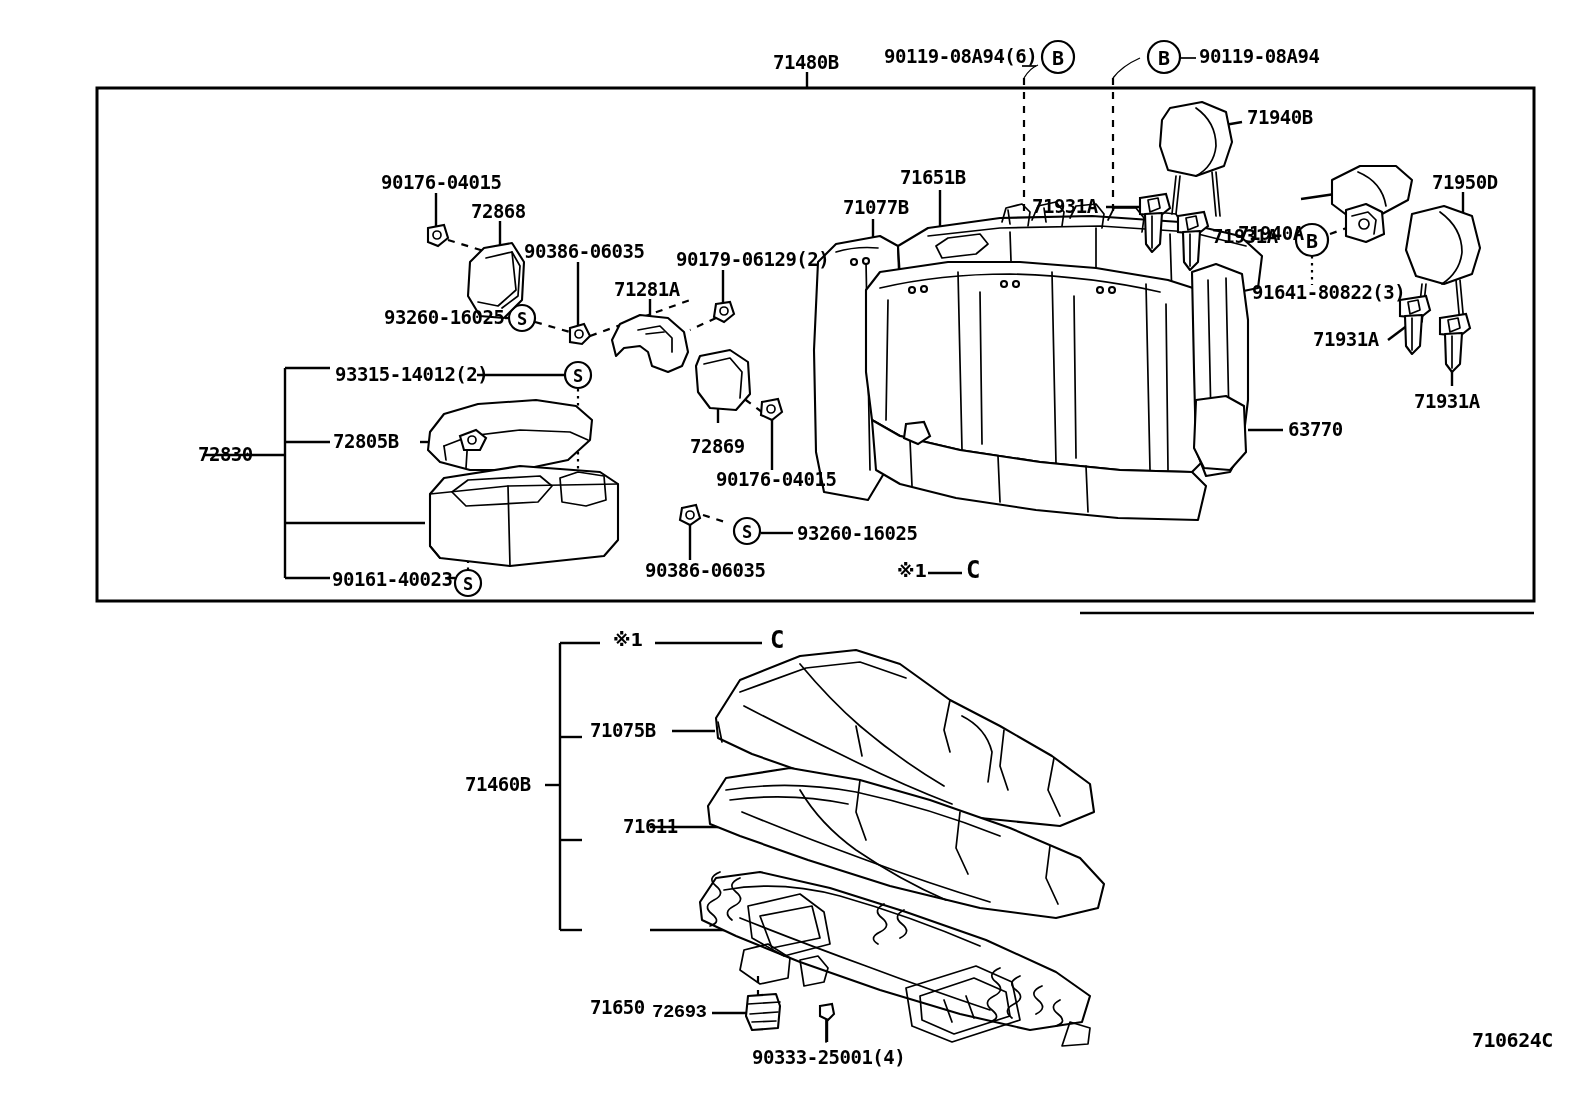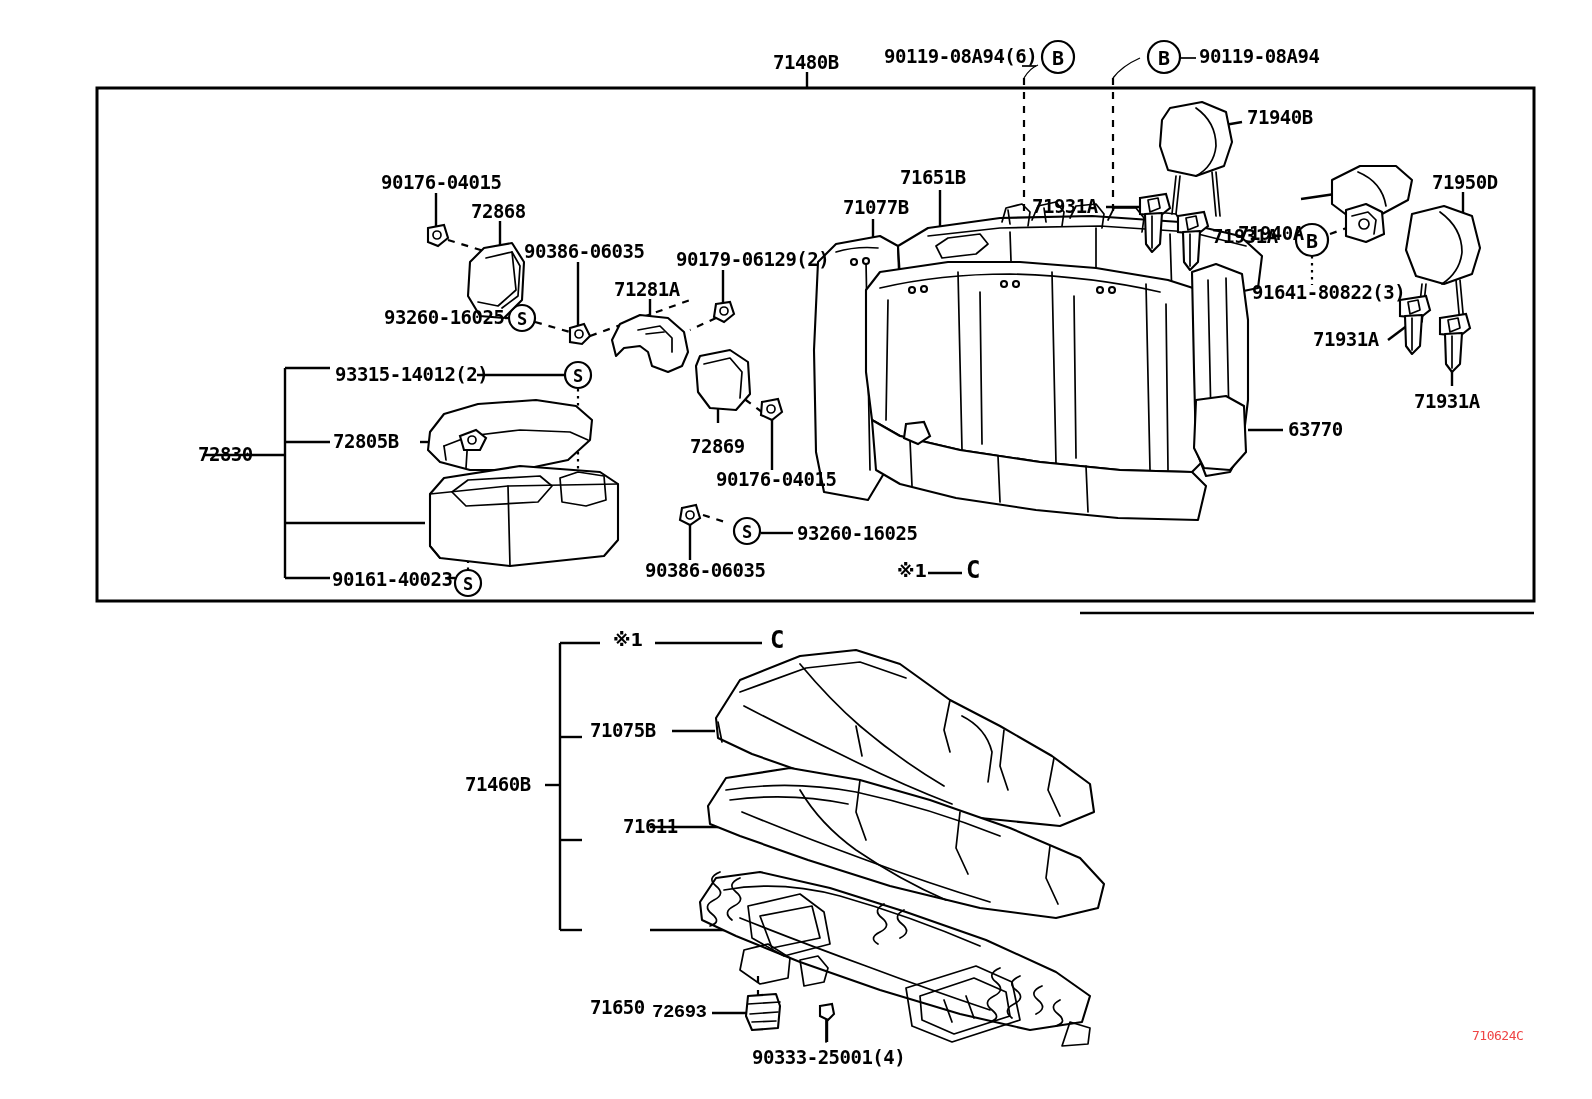--- a/index.html
+++ b/index.html
@@ -25,23 +25,23 @@
     font-family:"DejaVu Sans","Liberation Sans",sans-serif;
     font-weight:bold;
     font-size:19px;
     color:#000;
     white-space:nowrap;
     line-height:1;
   }
   .refcode{
     position:absolute;
     font-family:"DejaVu Sans Mono","Liberation Mono",monospace;
-    font-weight:normal;
-    font-size:13px;
-    color:#ef4444;
+    font-weight:bold;
+    font-size:20px;
+    color:#000000;
     white-space:nowrap;
     letter-spacing:-0.5px;
   }
   svg.layer{position:absolute;left:0;top:0;width:1592px;height:1099px;pointer-events:none;}
   .ln{stroke:#000;fill:none;}
   .solid2{stroke-width:2.4;}
   .solid15{stroke-width:1.7;}
   .thin{stroke-width:1.3;}
   .dash{stroke-width:2.2;stroke-dasharray:7 7;}
   .dot{stroke-width:2.2;stroke-dasharray:2.5 4.5;}

